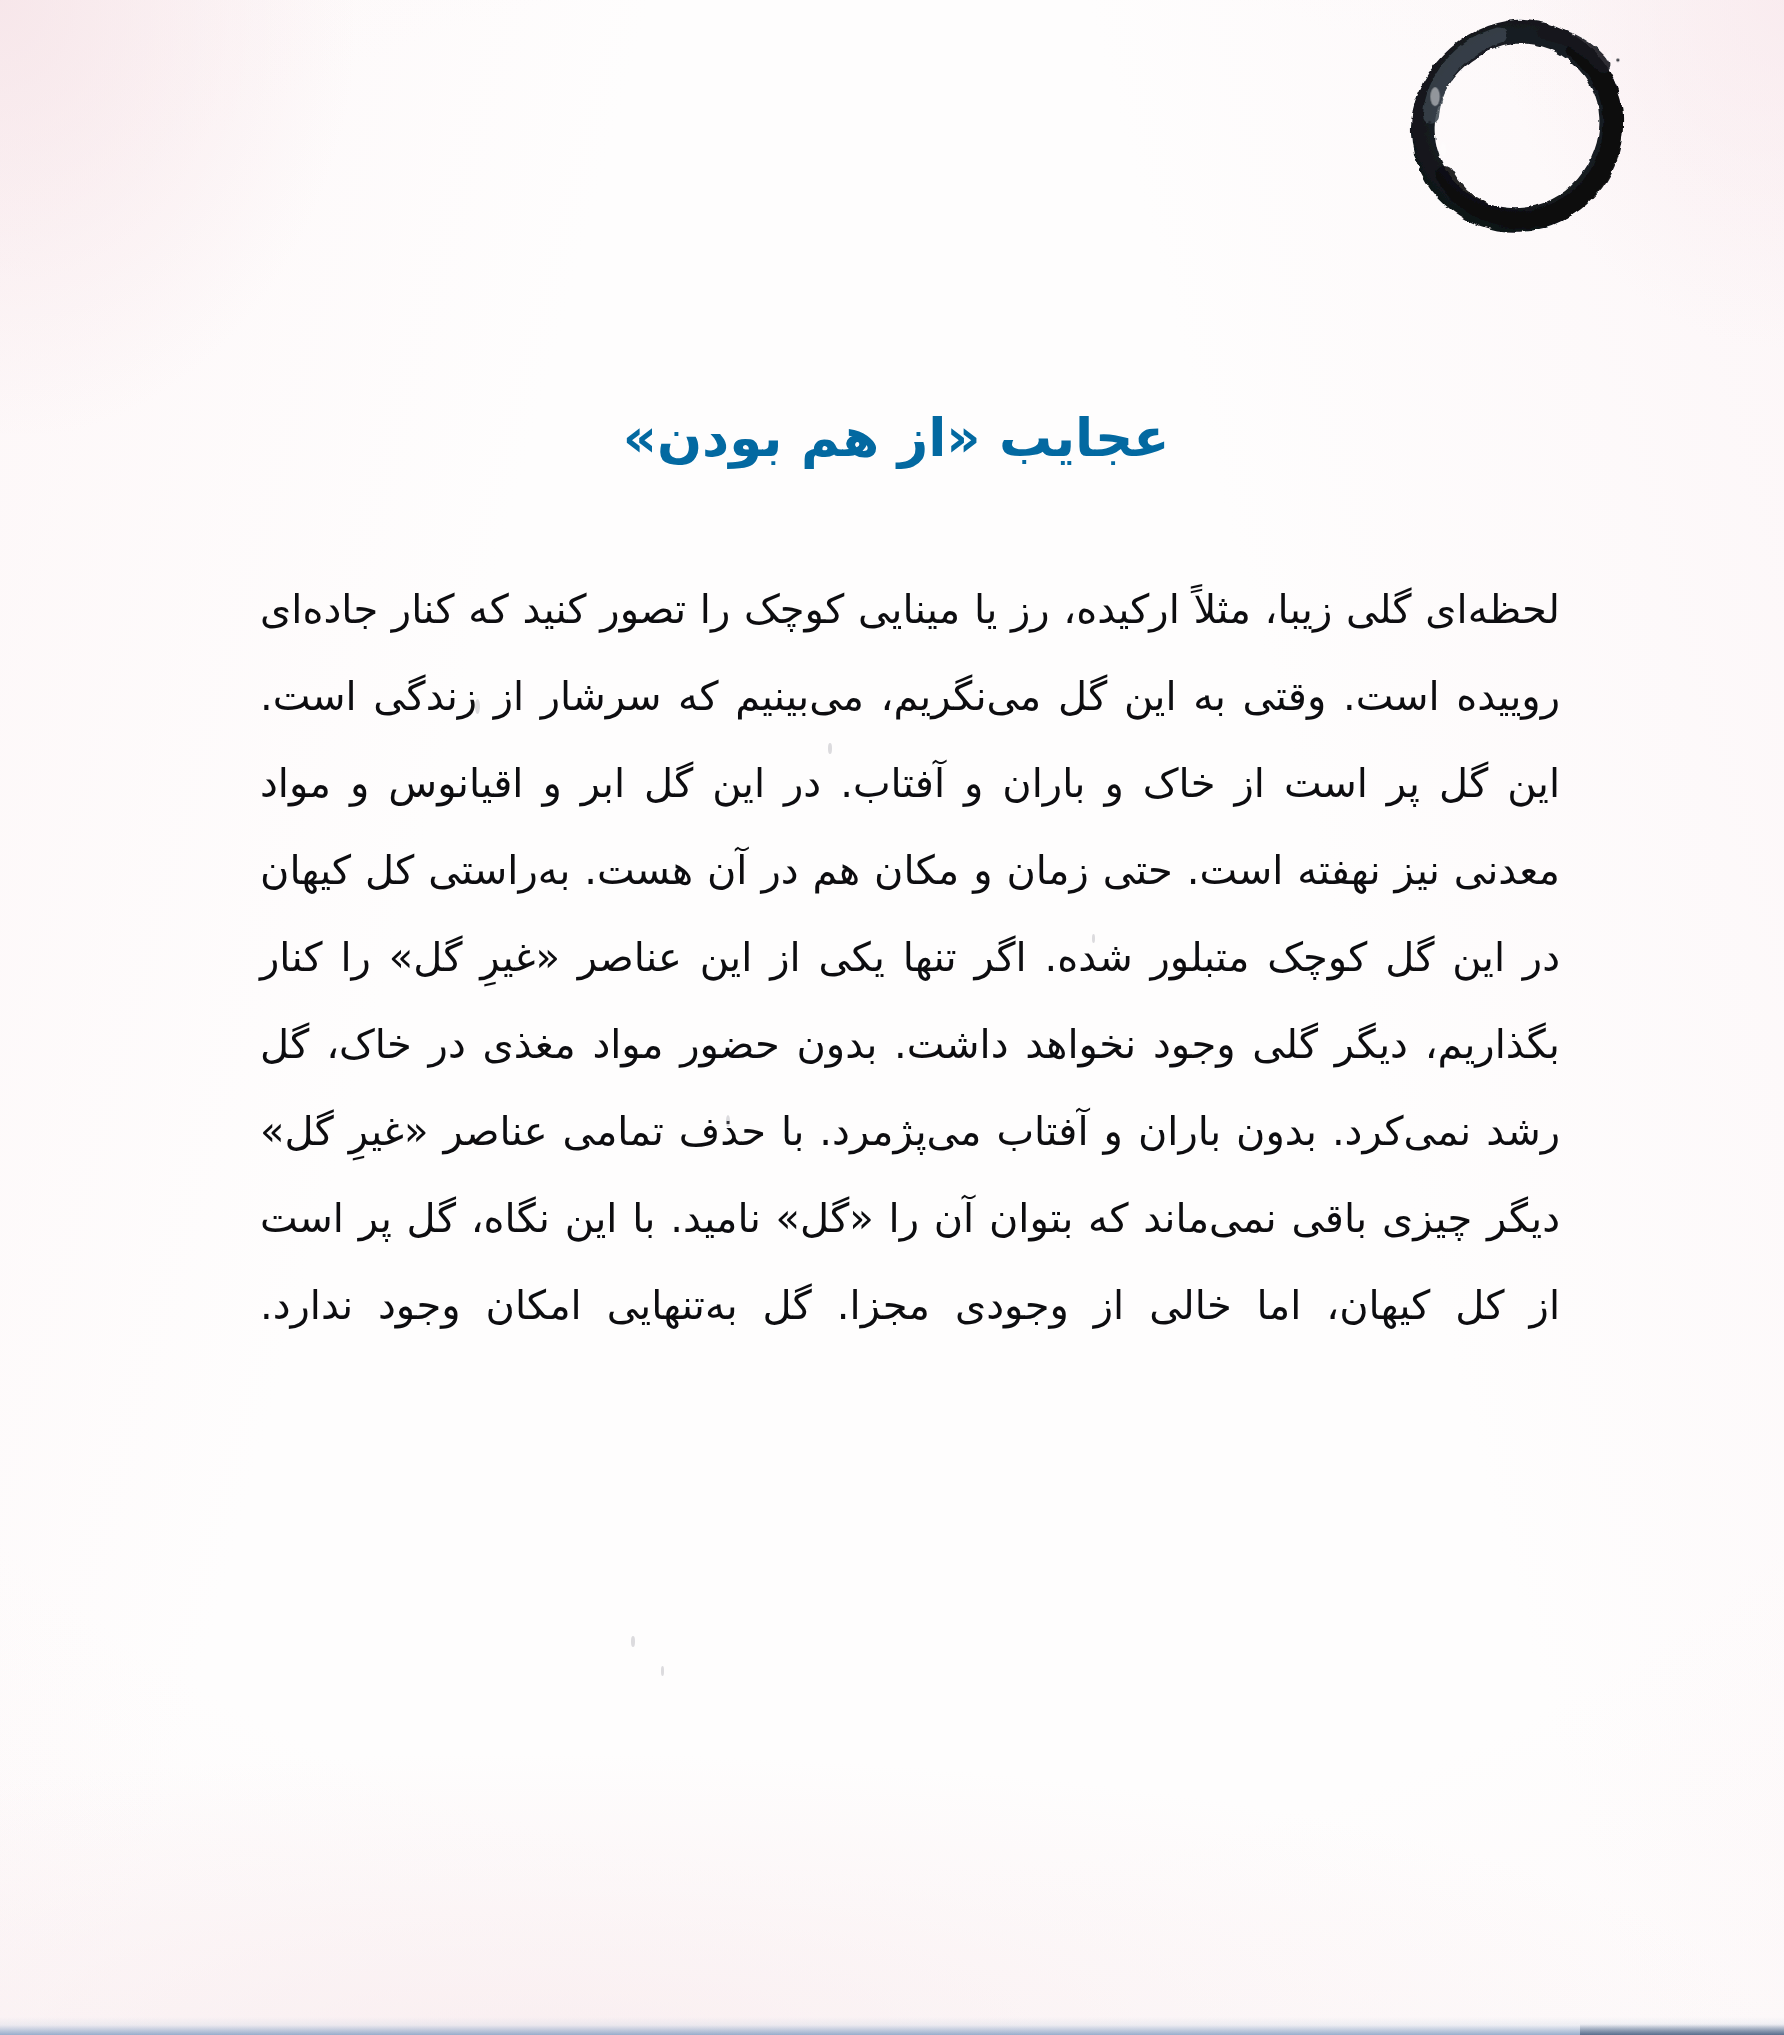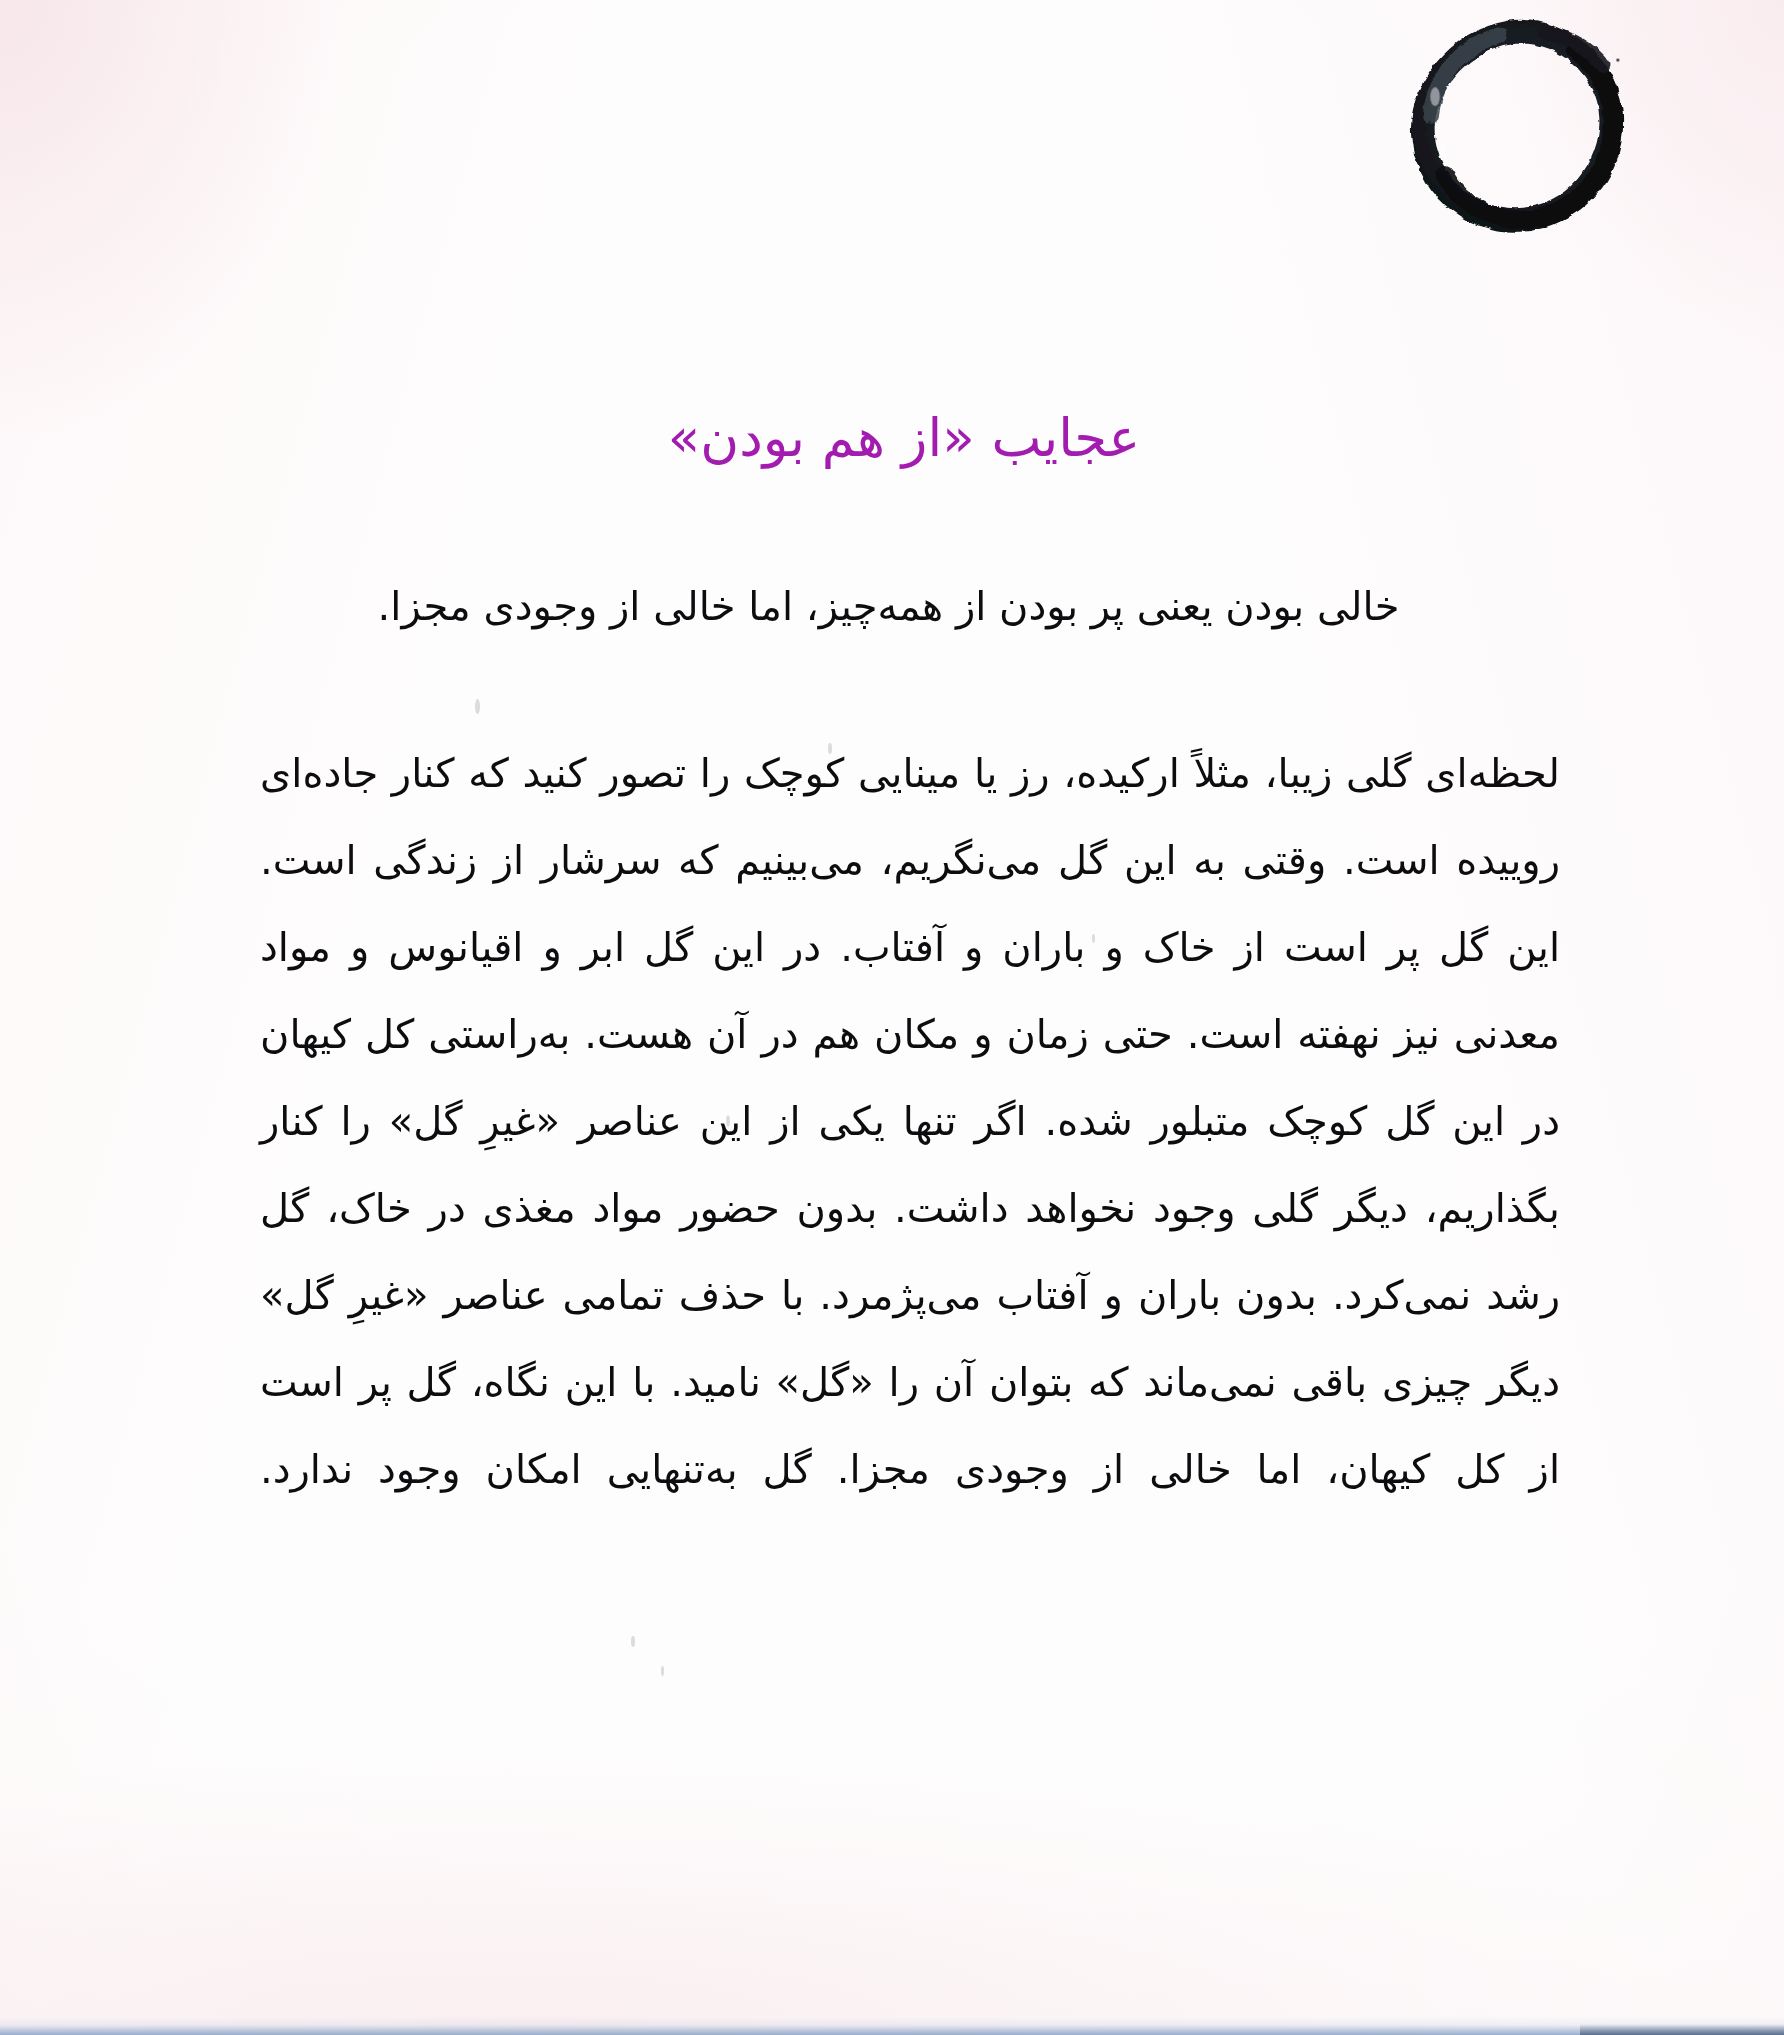--- a/index.html
+++ b/index.html
@@ -76,28 +76,28 @@
     right: 155px;
     width: 224px;
     height: 237px;
   }
   .enso-wrap svg { display: block; width: 100%; height: 100%; }
 
   
   .title {
     position: absolute;
     top: 370px;
-    right: 156px;
+    right: 164px;
     width: 1448px;
     text-align: center;
     font-family: "DejaVu Sans", sans-serif;
-    font-weight: 400;
+    font-weight: 700;
     font-size: 53px;
     line-height: 1.2;
-    color: #a21caf;
+    color: #0369a1;
     letter-spacing: -0.3px;
     direction: rtl;
   }
 
   
   .body-col {
     position: absolute;
     top: 566px;
     right: 224px;
     width: 1343px;
@@ -191,21 +191,20 @@
         <circle cx="314" cy="68" r="2.4" fill="#1b2026"></circle>
         <circle cx="36" cy="160" r="2" fill="#1b2026"></circle>
       </g>
     </svg>
   </div>
 
   <h1 class="title">عجایب «از هم بودن»</h1>
 
   <div class="body-col">
 
-    <p class="para lead">خالی بودن یعنی پر بودن از همه‌چیز، اما خالی از وجودی مجزا.</p>
 
     <p class="para main">لحظه‌ای گلی زیبا، مثلاً ارکیده، رز یا مینایی کوچک را تصور کنید که کنار جاده‌ای روییده است. وقتی به این گل می‌نگریم، می‌بینیم که سرشار از زندگی است. این گل پر است از خاک و باران و آفتاب. در این گل ابر و اقیانوس و مواد معدنی نیز نهفته است. حتی زمان و مکان هم در آن هست. به‌راستی کل کیهان در این گل کوچک متبلور شده. اگر تنها یکی از این عناصر «غیرِ گل» را کنار بگذاریم، دیگر گلی وجود نخواهد داشت. بدون حضور مواد مغذی در خاک، گل رشد نمی‌کرد. بدون باران و آفتاب می‌پژمرد. با حذف تمامی عناصر «غیرِ گل» دیگر چیزی باقی نمی‌ماند که بتوان آن را «گل» نامید. با این نگاه، گل پر است از کل کیهان، اما خالی از وجودی مجزا. گل به‌تنهایی امکان وجود ندارد.</p>
 
   </div>
 
   <span class="speck" style="left:475px;  top:699px; width:4.7px;  height:15px;"></span>
   <span class="speck" style="left:828px; top:743px; width:4.1px;  height:11px;"></span>
   <span class="speck" style="left:726px; top:1115px; width:4.1px;  height:12.2px;"></span>
   <span class="speck" style="left:631px;  top:1636px; width:4.1px;  height:11px;"></span>
   <span class="speck" style="left:661px;  top:1666px; width:3.4px;  height:9.5px;"></span>

